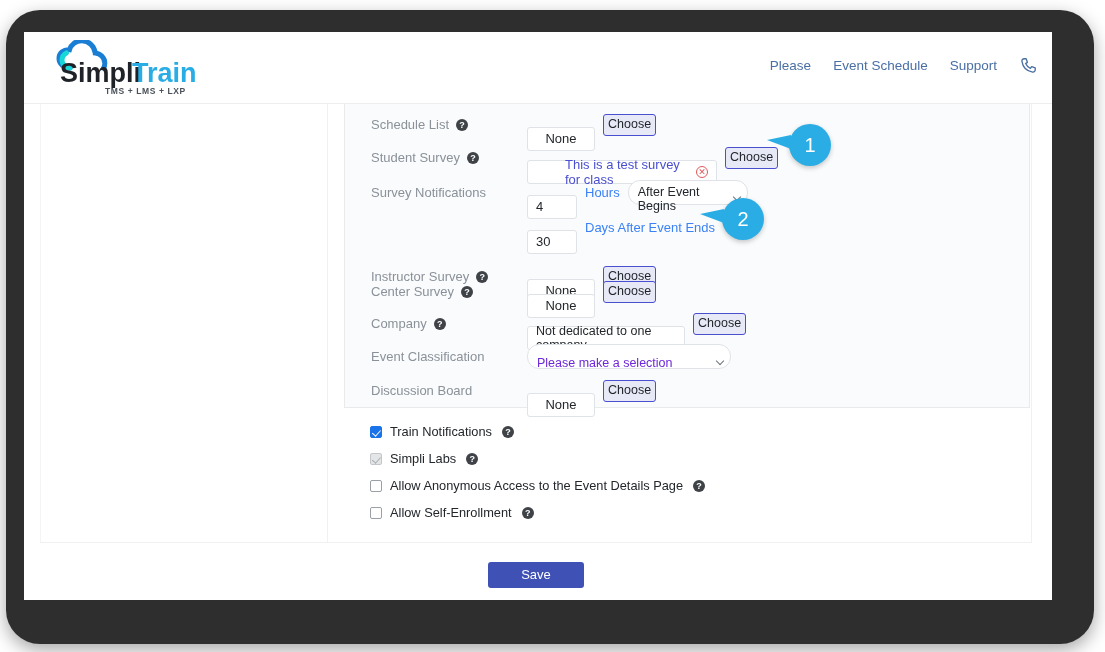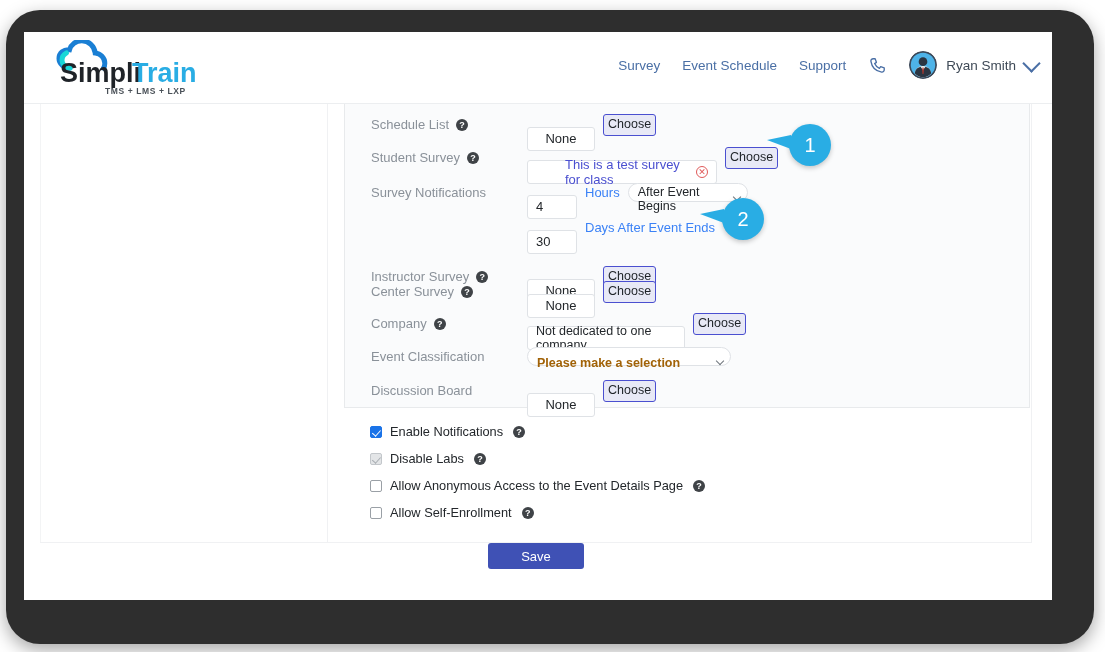--- a/index.html
+++ b/index.html
@@ -219,34 +219,34 @@
     line-height: 1;
   }
 
   .unit-label {
     font-size: 13px;
     color: #3b82f6;
     white-space: nowrap;
   }
 
   .select-box {
-    height: 19px;
+    height: 25px;
     background: #ffffff;
     border: 1px solid #dfe2e6;
     border-radius: 12px;
     font-size: 12.5px;
     color: #23272b;
     display: flex;
     align-items: center;
     justify-content: space-between;
     padding: 12px 7px 0 9px;
     cursor: pointer;
   }
   .select-box.w-dd1 { width: 120px; }
-  .select-box.w-dd2 { width: 204px; color: #a16207; font-weight: bold; }
+  .select-box.w-dd2 { width: 204px; color: #6d28d9; }
   .select-arrow {
     width: 6px; height: 6px;
     border-right: 1.4px solid #6e757c;
     border-bottom: 1.4px solid #6e757c;
     transform: rotate(45deg);
     margin-bottom: 3px;
     margin-left: 8px;
     flex: none;
   }
 
@@ -307,21 +307,21 @@
   
   .footer-bar {
     position: absolute;
     left: 16px;
     top: 438px;
     width: 992px;
     height: 64px;
     background: #ffffff;
     border-top: 1px solid #f0f1f3;
     display: flex;
-    align-items: flex-start;
+    align-items: center;
     justify-content: center;
   }
   .save-btn {
     width: 96px;
     height: 26px;
     background: #3f51b5;
     border: none;
     border-radius: 3px;
     color: #ffffff;
     font-size: 13px;
@@ -366,42 +366,30 @@
         <svg width="196" height="58" viewBox="0 0 196 58" xmlns="http://www.w3.org/2000/svg">
           <path d="M24 28 C18 28 13 24 13 18.5 C13 13 18 9 23.5 9.8 C25 4.5 30 0.8 35.8 0.8 C42.8 0.8 48.5 6.2 49.2 13 C54.5 13.4 58.8 17.8 58.8 23.2 C58.8 26 57.6 28 57.6 28" fill="none" stroke="#1a7fd4" stroke-width="5" stroke-linecap="round"></path>
           <path d="M24 28 C19.5 28 16 24.5 16 20.2 C16 17 17.8 14.2 20.4 12.9" fill="none" stroke="#18d7d7" stroke-width="5" stroke-linecap="round"></path>
           <text x="14" y="42" font-family="Liberation Sans, sans-serif" font-size="27" font-weight="bold" fill="#1f2328">Simpli</text>
           <text x="86" y="42" font-family="Liberation Sans, sans-serif" font-size="27" font-weight="bold" fill="#29ade4">Train</text>
           <text x="59" y="54" font-family="Liberation Sans, sans-serif" font-size="8.5" font-weight="bold" fill="#4a5158" letter-spacing="0.6">TMS + LMS + LXP</text>
         </svg>
       </div>
 
       <div class="nav">
-        <a class="nav-link">Survey</a>
+        <a class="nav-link">Please</a>
         <a class="nav-link">Event Schedule</a>
         <a class="nav-link">Support</a>
 
         <span class="phone-icon">
           <svg width="19" height="19" viewBox="0 0 24 24" fill="none" stroke="#4a6fa5" stroke-width="1.7" stroke-linecap="round" stroke-linejoin="round">
             <path d="M6.6 3.5 L9 3.5 L10.6 8 L8.4 9.6 C9.6 12.4 11.6 14.4 14.4 15.6 L16 13.4 L20.5 15 L20.5 17.4 C20.5 19.3 19 20.6 17.2 20.3 C9.5 19.1 4.9 14.5 3.7 6.8 C3.4 5 4.7 3.5 6.6 3.5 Z"></path>
           </svg>
         </span>
 
-        <div class="user-box">
-          <svg class="avatar" viewBox="0 0 40 40" xmlns="http://www.w3.org/2000/svg">
-            <circle cx="20" cy="20" r="20" fill="#3c4858"></circle>
-            <circle cx="20" cy="20" r="17.5" fill="#4eb3e8"></circle>
-            <circle cx="20" cy="15.2" r="6.2" fill="#2b3542"></circle>
-            <path d="M20 21.5 C13.6 21.5 9 26 8.3 32.2 C11.4 35.6 15.5 37.5 20 37.5 C24.5 37.5 28.6 35.6 31.7 32.2 C31 26 26.4 21.5 20 21.5 Z" fill="#ececec"></path>
-            <path d="M16.4 22.6 L20 27 L23.6 22.6 L27.6 24.4 C30 26 31.4 29 31.7 32.2 C28.6 35.6 24.5 37.5 20 37.5 C15.5 37.5 11.4 35.6 8.3 32.2 C8.6 29 10 26 12.4 24.4 Z" fill="#2b3542"></path>
-            <path d="M18.6 22.4 L20 25.6 L21.4 22.4 L20.6 33 L19.4 33 Z" fill="#c0392b"></path>
-          </svg>
-          <span class="user-name">Ryan Smith</span>
-          <span class="chev"></span>
-        </div>
       </div>
     </div>
 
     <div class="content-area">
 
       <div class="left-col"></div>
 
       <div class="form-card">
         <div class="form-panel">
 
@@ -505,26 +493,26 @@
               <div class="txtbox w-none">None</div>
               <button class="choose-btn">Choose</button>
             </div>
           </div>
 
         </div>
 
         <div class="check-list">
           <div class="crow">
             <span class="cbox checked"></span>
-            <span>Enable Notifications</span>
+            <span>Train Notifications</span>
             <span class="help-icon">?</span>
           </div>
           <div class="crow">
             <span class="cbox disabled"></span>
-            <span>Disable Labs</span>
+            <span>Simpli Labs</span>
             <span class="help-icon">?</span>
           </div>
           <div class="crow">
             <span class="cbox"></span>
             <span>Allow Anonymous Access to the Event Details Page</span>
             <span class="help-icon">?</span>
           </div>
           <div class="crow">
             <span class="cbox"></span>
             <span>Allow Self-Enrollment</span>

